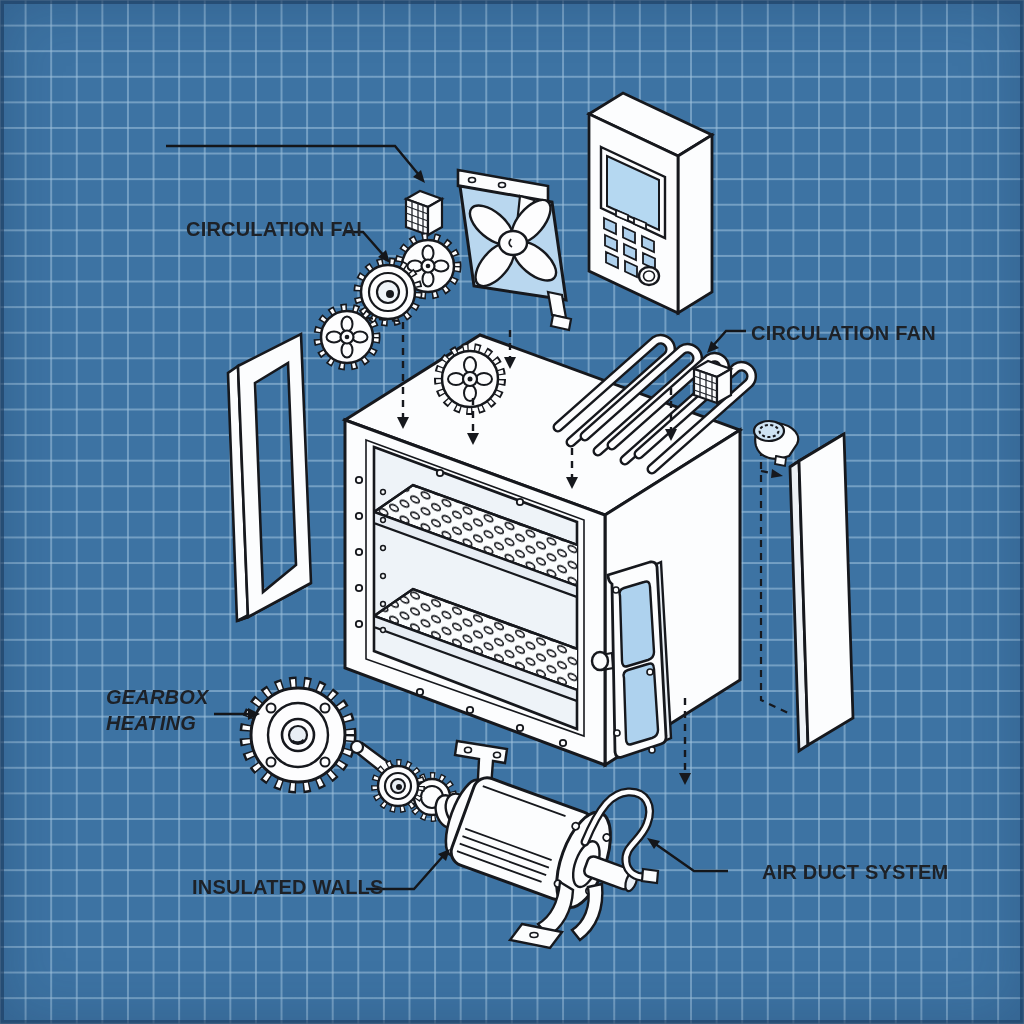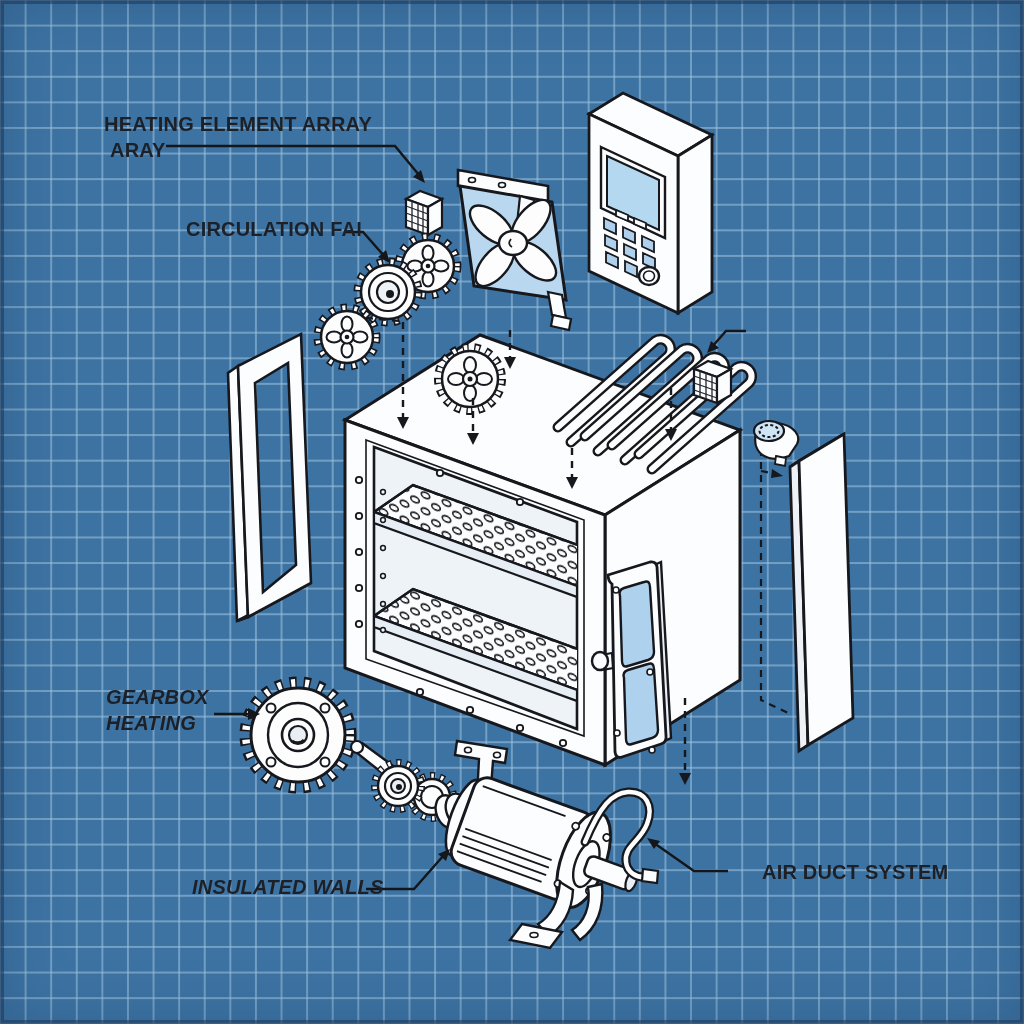--- a/index.html
+++ b/index.html
@@ -352,36 +352,35 @@
   <g fill="#14161a">
     <polygon points="425,183 413,177 421,170"></polygon>
     <polygon points="390,263 378,257 386,250"></polygon>
     <polygon points="707,353 711,341 719,348"></polygon>
     <polygon points="260,714 248,708 248,720"></polygon>
     <polygon points="450,849 446,861 438,854"></polygon>
     <polygon points="647,838 660,841 654,849"></polygon>
   </g>
 </svg>
 
-<div class="lbl" style="left:104px; top:111px;">
-  <span>HEATING ELEMENT ARRAY</span>
-  <span class="indent">ARAY</span>
-</div>
 
 <div class="lbl" style="left:186px; top:216px;">
   <span>CIRCULATION FAI</span>
 </div>
 
+<div class="lbl" style="left:751px; top:320px;">
+  <span>CIRCULATION FAN</span>
+</div>
 
 <div class="lbl" style="left:106px; top:684px;font-style:italic;">
   <span>GEARBOX</span>
   <span>HEATING</span>
 </div>
 
-<div class="lbl" style="left:192px; top:874px;font-style:italic;">
+<div class="lbl" style="left:192px; top:874px;">
   <span>INSULATED WALLS</span>
 </div>
 
 <div class="lbl" style="left:762px; top:859px;">
   <span>AIR DUCT SYSTEM</span>
 </div>
 
 </div>
 
 </body></html>

